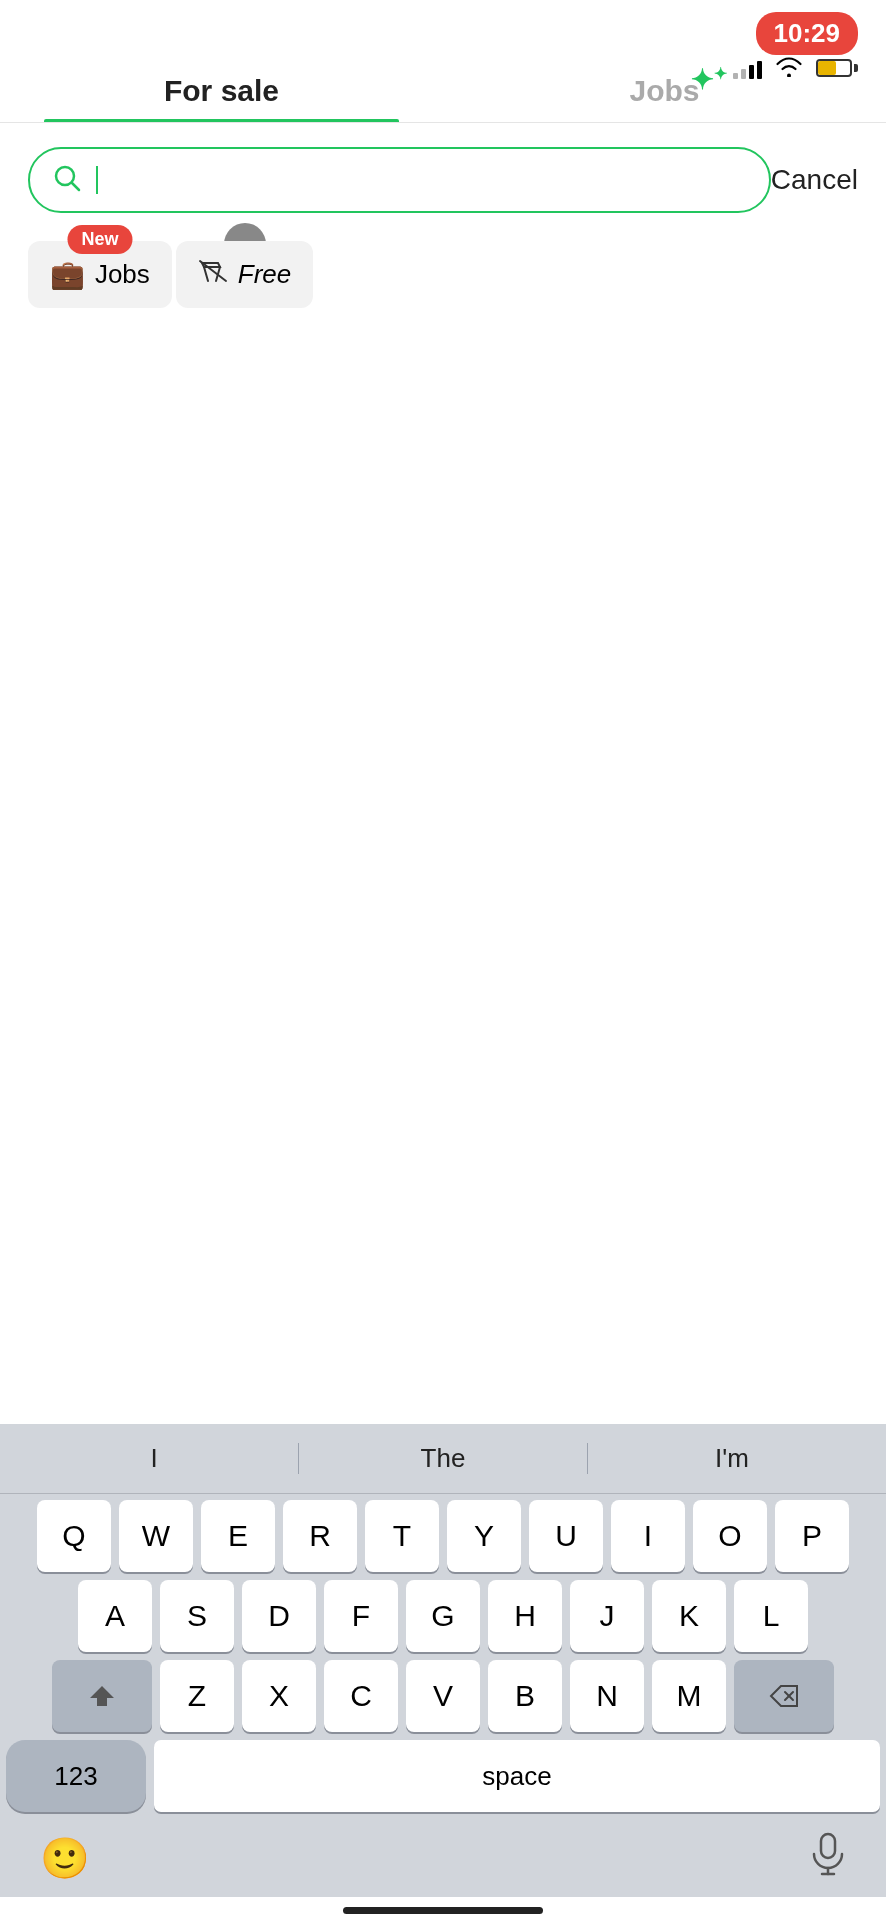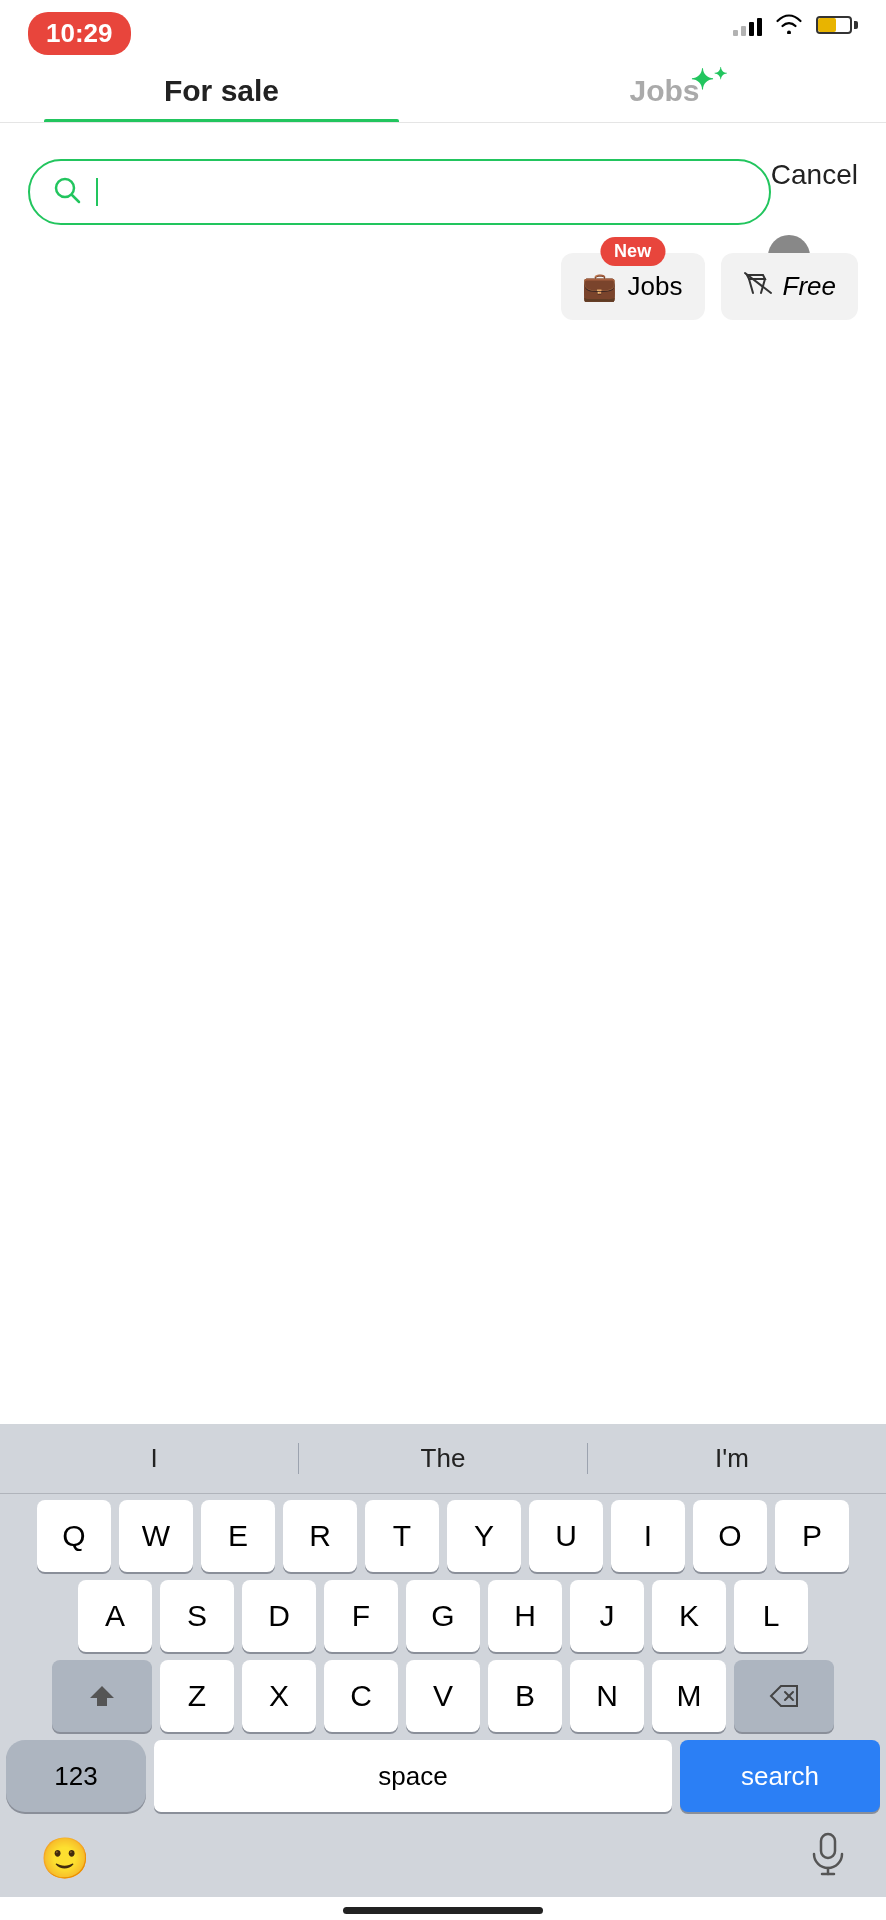--- a/index.html
+++ b/index.html
@@ -9,24 +9,25 @@
       width: 886px;
       min-height: 1920px;
       background: #fff;
       font-family: -apple-system, 'SF Pro Text', 'Helvetica Neue', sans-serif;
       overflow-x: hidden;
     }
 
     
     .status-bar {
       display: flex;
-      align-items: flex-start;
+      align-items: flex-end;
       justify-content: space-between;
       padding: 12px 28px 8px 28px;
       height: 56px;
+      flex-direction: column;
     }
 
     .status-time {
       background: #e8453c;
       color: #fff;
       font-weight: 700;
       font-size: 26px;
       padding: 6px 18px;
       border-radius: 20px;
     }
@@ -82,21 +83,21 @@
       width: 4px;
       height: 8px;
       background: #333;
       border-radius: 0 2px 2px 0;
     }
 
     
     .tab-bar {
       display: flex;
       border-bottom: 1px solid #e5e5e5;
-      margin: 0 0 16px 0;
+      margin: 0 0 4px 0;
     }
 
     .tab-item {
       flex: 1;
       text-align: center;
       padding: 18px 0 14px;
       font-size: 30px;
       font-weight: 600;
       color: #aaa;
       cursor: pointer;
@@ -129,21 +130,21 @@
       top: -8px;
       right: -28px;
       color: #22c55e;
       font-size: 28px;
       line-height: 1;
     }
 
     
     .search-area {
       display: flex;
-      align-items: flex-start;
+      align-items: center;
       padding: 20px 28px;
     }
 
     .search-box {
       flex: 1;
       display: flex;
       align-items: center;
       border: 2.5px solid #22c55e;
       border-radius: 40px;
       padding: 14px 22px;
@@ -183,23 +184,22 @@
       font-weight: 400;
       white-space: nowrap;
       cursor: pointer;
       flex-shrink: 0;
     }
 
     
     .filter-chips {
       display: flex;
       padding: 8px 28px 20px;
-      gap: 16px;
+      gap: 4px;
       position: relative;
-      justify-content: flex-end;
     }
 
     .chip {
       display: flex;
       align-items: center;
       gap: 10px;
       background: #f2f2f2;
       border-radius: 12px;
       padding: 16px 22px;
       font-size: 26px;
@@ -501,21 +501,20 @@
           <path d="M12 2L2 12l10 10h16V2H12z" stroke="#444" stroke-width="2" fill="none"></path>
           <line x1="16" y1="8" x2="24" y2="16" stroke="#444" stroke-width="2" stroke-linecap="round"></line>
           <line x1="24" y1="8" x2="16" y2="16" stroke="#444" stroke-width="2" stroke-linecap="round"></line>
         </svg>
       </div>
     </div>
 
     <div class="key-row">
       <div class="key key-wide key-numbers">123</div>
       <div class="key key-space">space</div>
-      <div class="key key-search">search</div>
     </div>
   </div>
 
   <div class="keyboard-bottom">
     <div class="kb-bottom-icon">🙂</div>
     <div class="kb-bottom-icon">
       <svg width="36" height="44" viewBox="0 0 36 44" fill="none">
         <rect x="11" y="2" width="14" height="24" rx="7" stroke="#555" stroke-width="2.5" fill="none"></rect>
         <path d="M4 22c0 7.7 6.3 14 14 14s14-6.3 14-14" stroke="#555" stroke-width="2.5" stroke-linecap="round" fill="none"></path>
         <line x1="18" y1="36" x2="18" y2="42" stroke="#555" stroke-width="2.5" stroke-linecap="round"></line>

